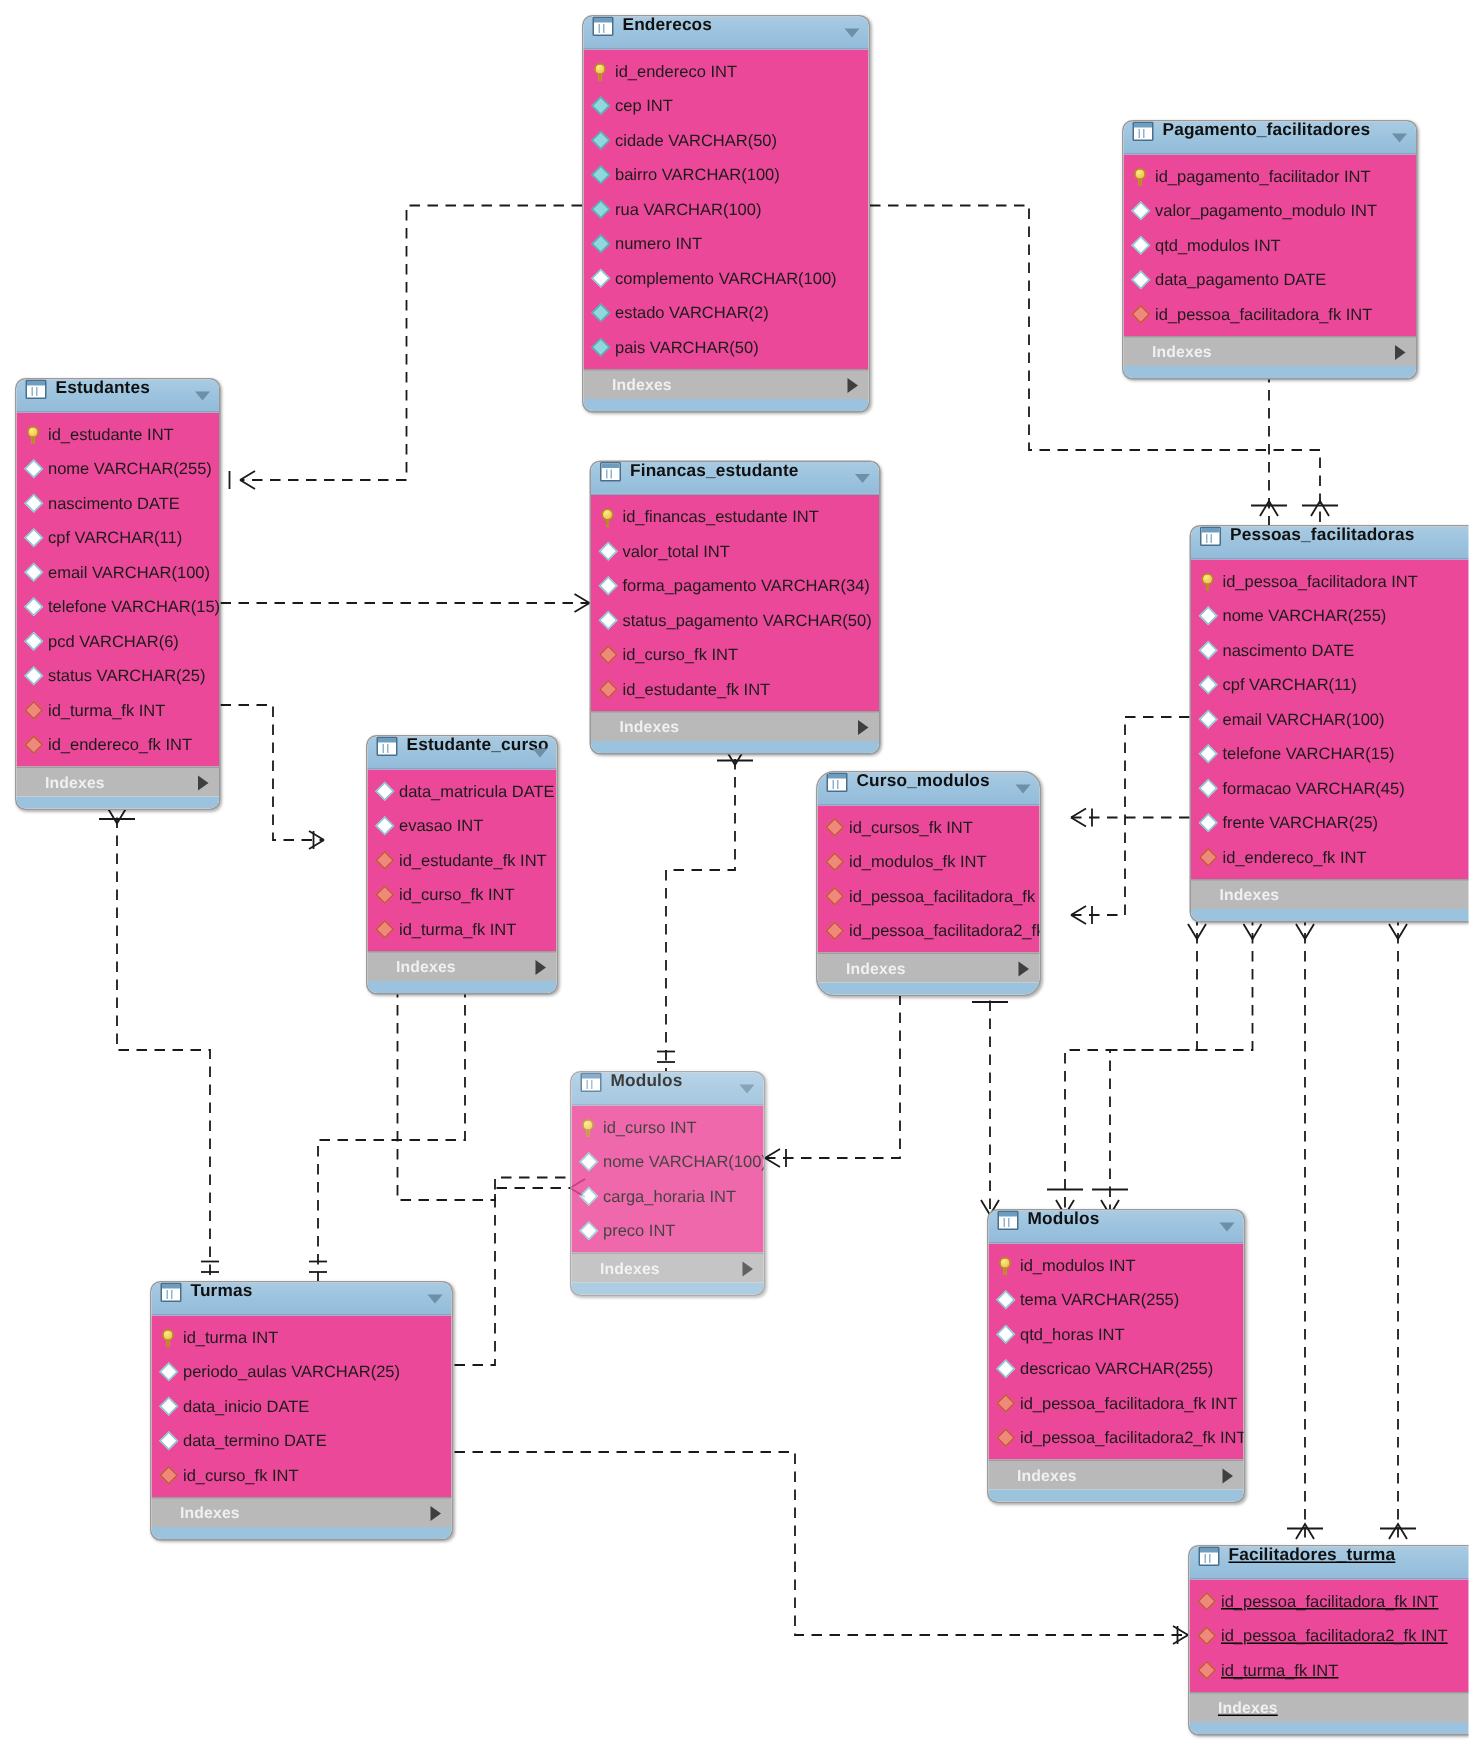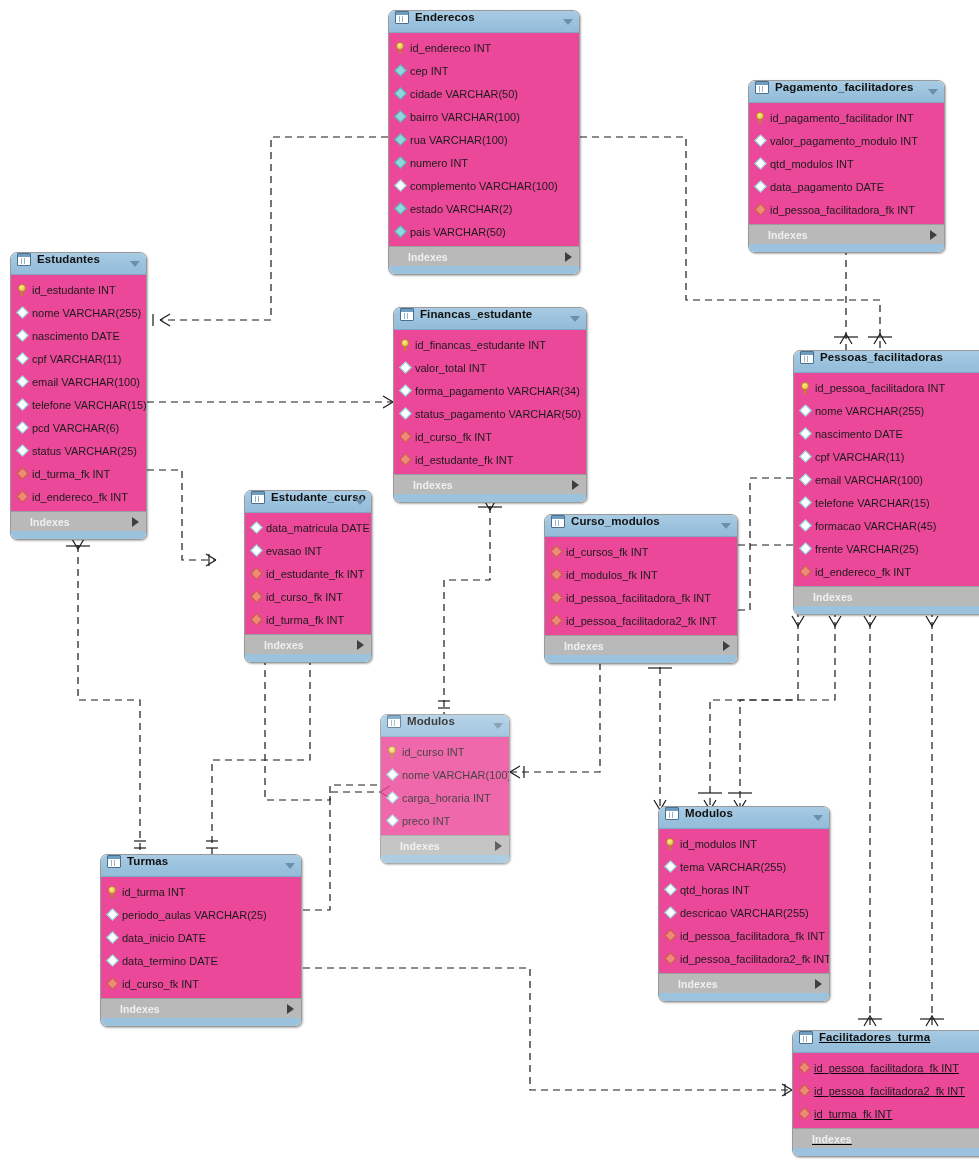--- a/index.html
+++ b/index.html
@@ -479,21 +479,21 @@
             <span class="g g-dia d-fk"></span>
             <span>id_turma_fk INT</span>
           </div>
         </div>
         <div class="idx">
           <span class="idx-lbl">Indexes</span>
           <span class="idx-arrow"></span>
         </div>
         <div class="foot"></div>
       </div>
-      <div class="tbl" style="left: 544px; top: 514px; width: 194px;">
+      <div class="tbl" style="left: 544px; top: 514px; width: 150px; border-radius: 12px;">
         <div class="tbl-hdr">
           <span class="tbl-ico"></span>
           <span class="tbl-name">Curso_modulos</span>
           <span class="tbl-caret"></span>
         </div>
         <div class="cols">
           <div class="col">
             <span class="g g-dia d-fk"></span>
             <span>id_cursos_fk INT</span>
           </div>

